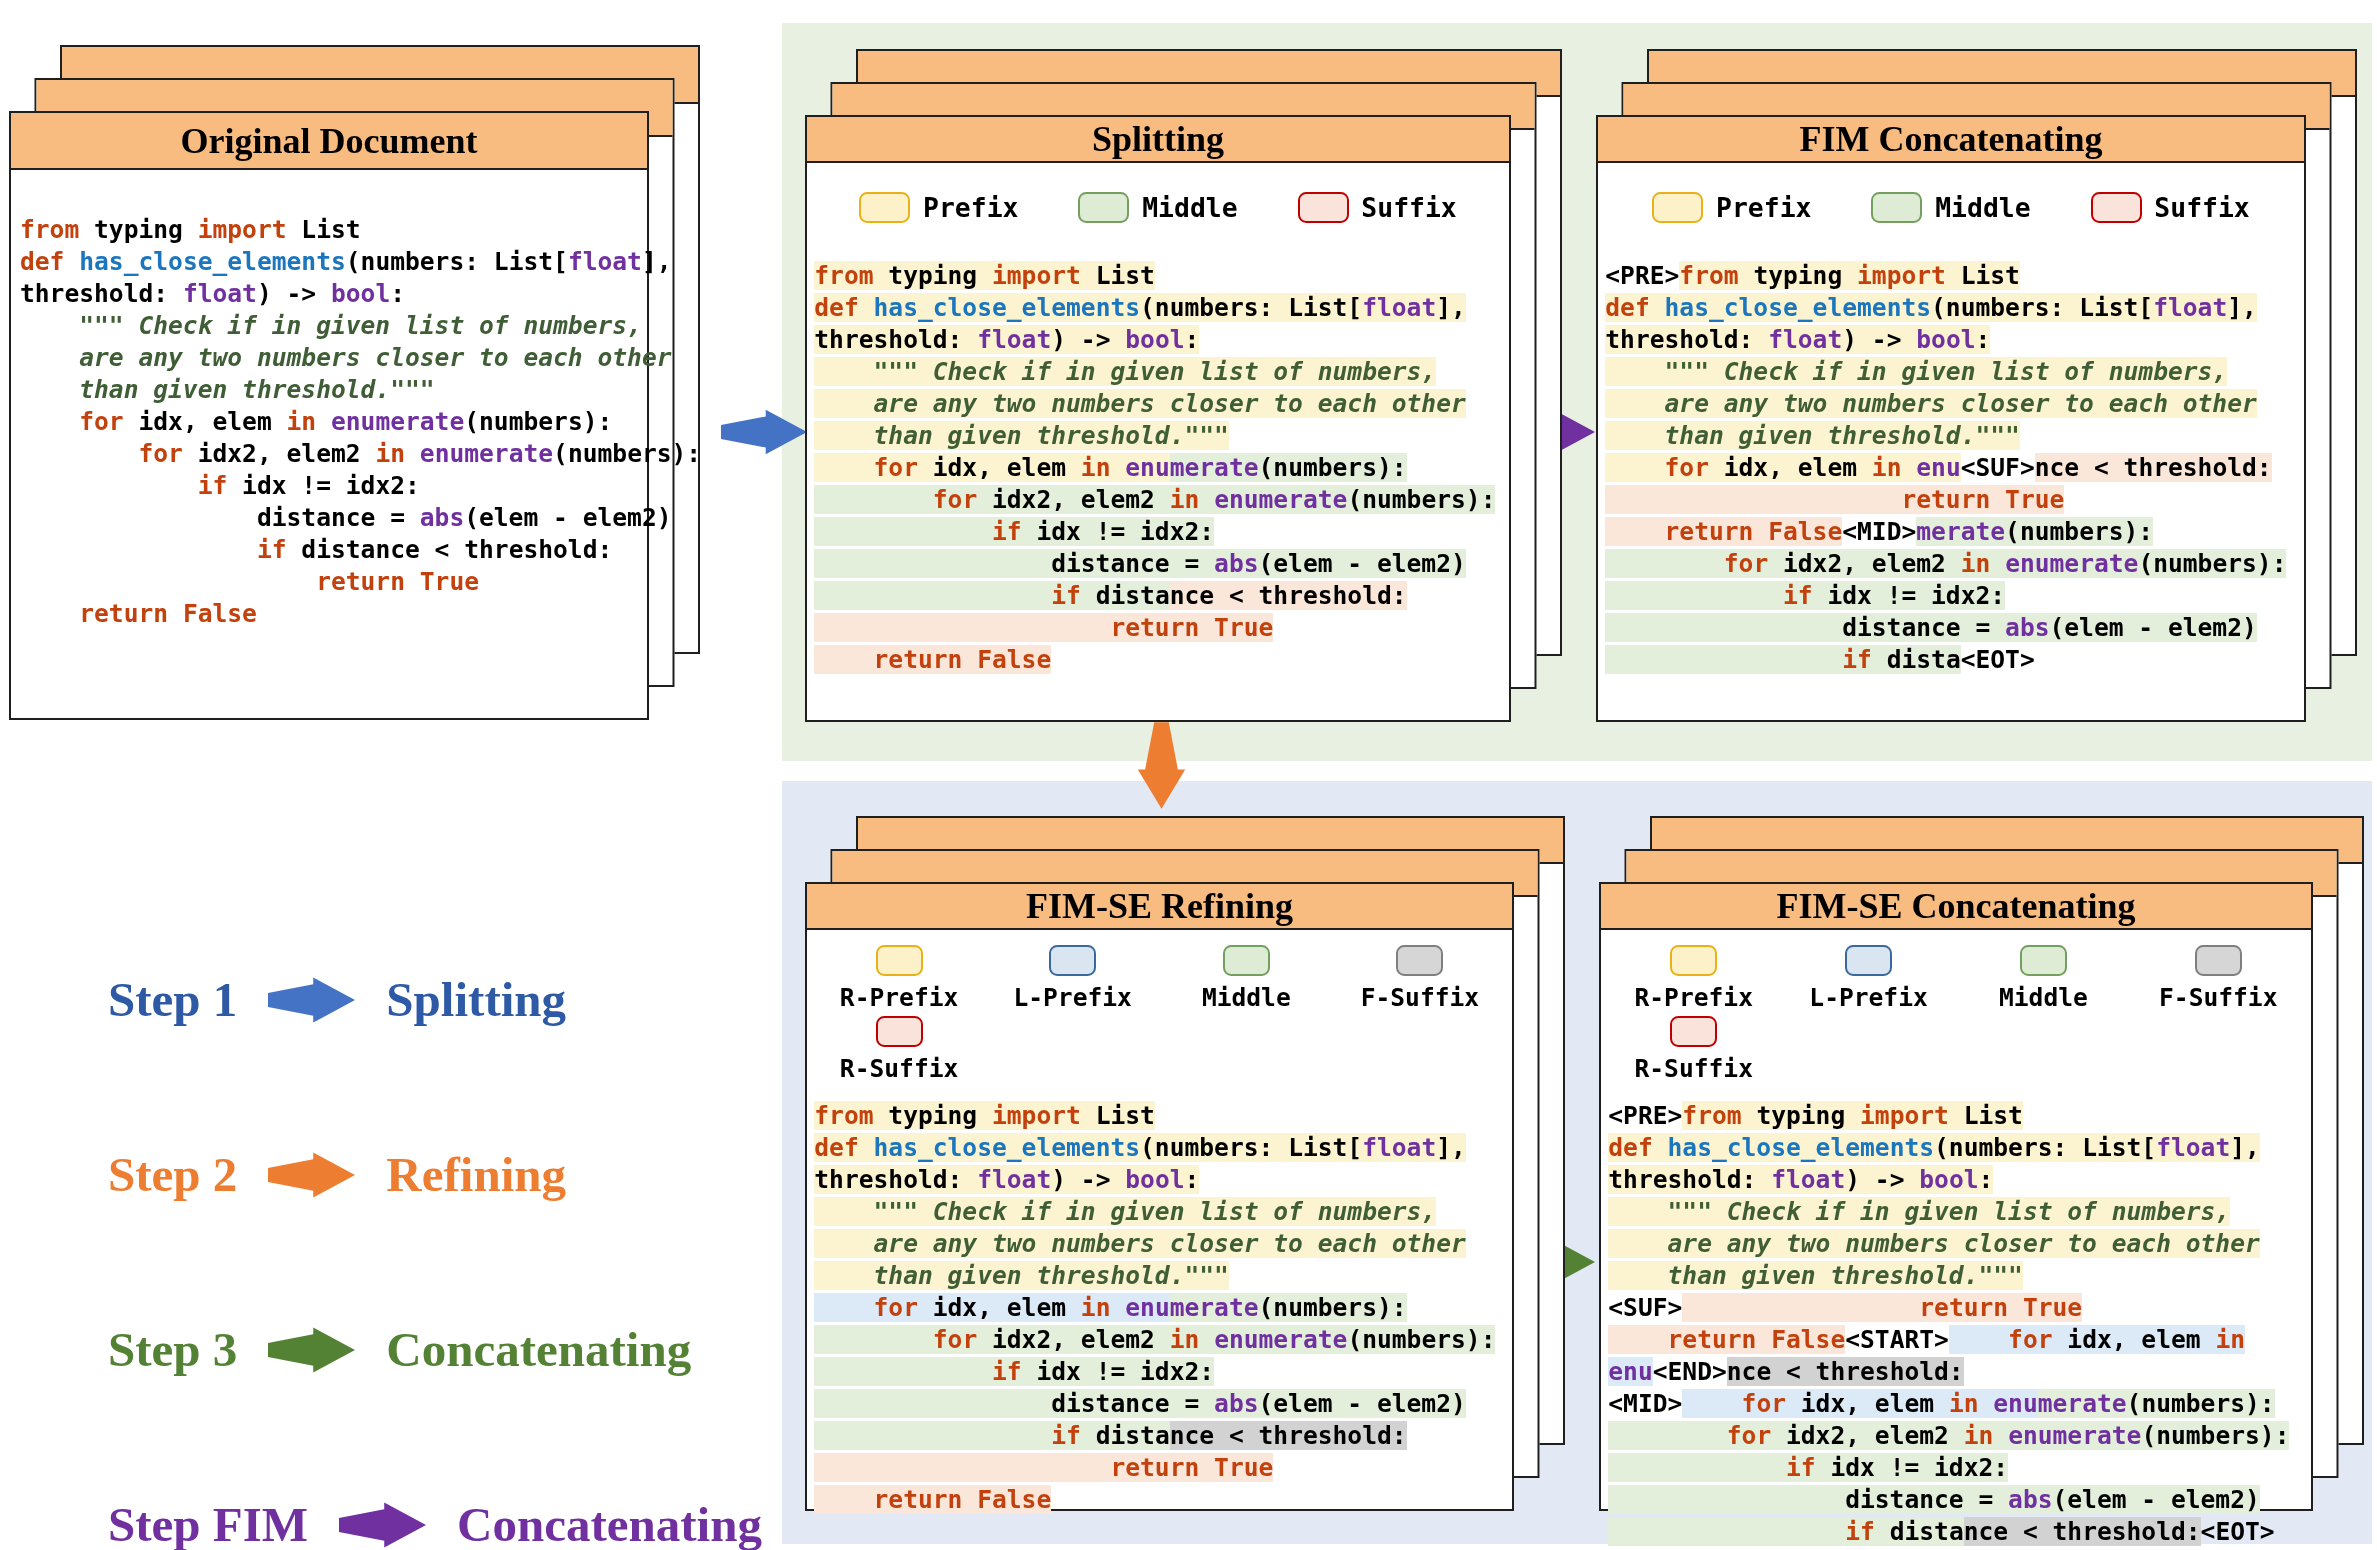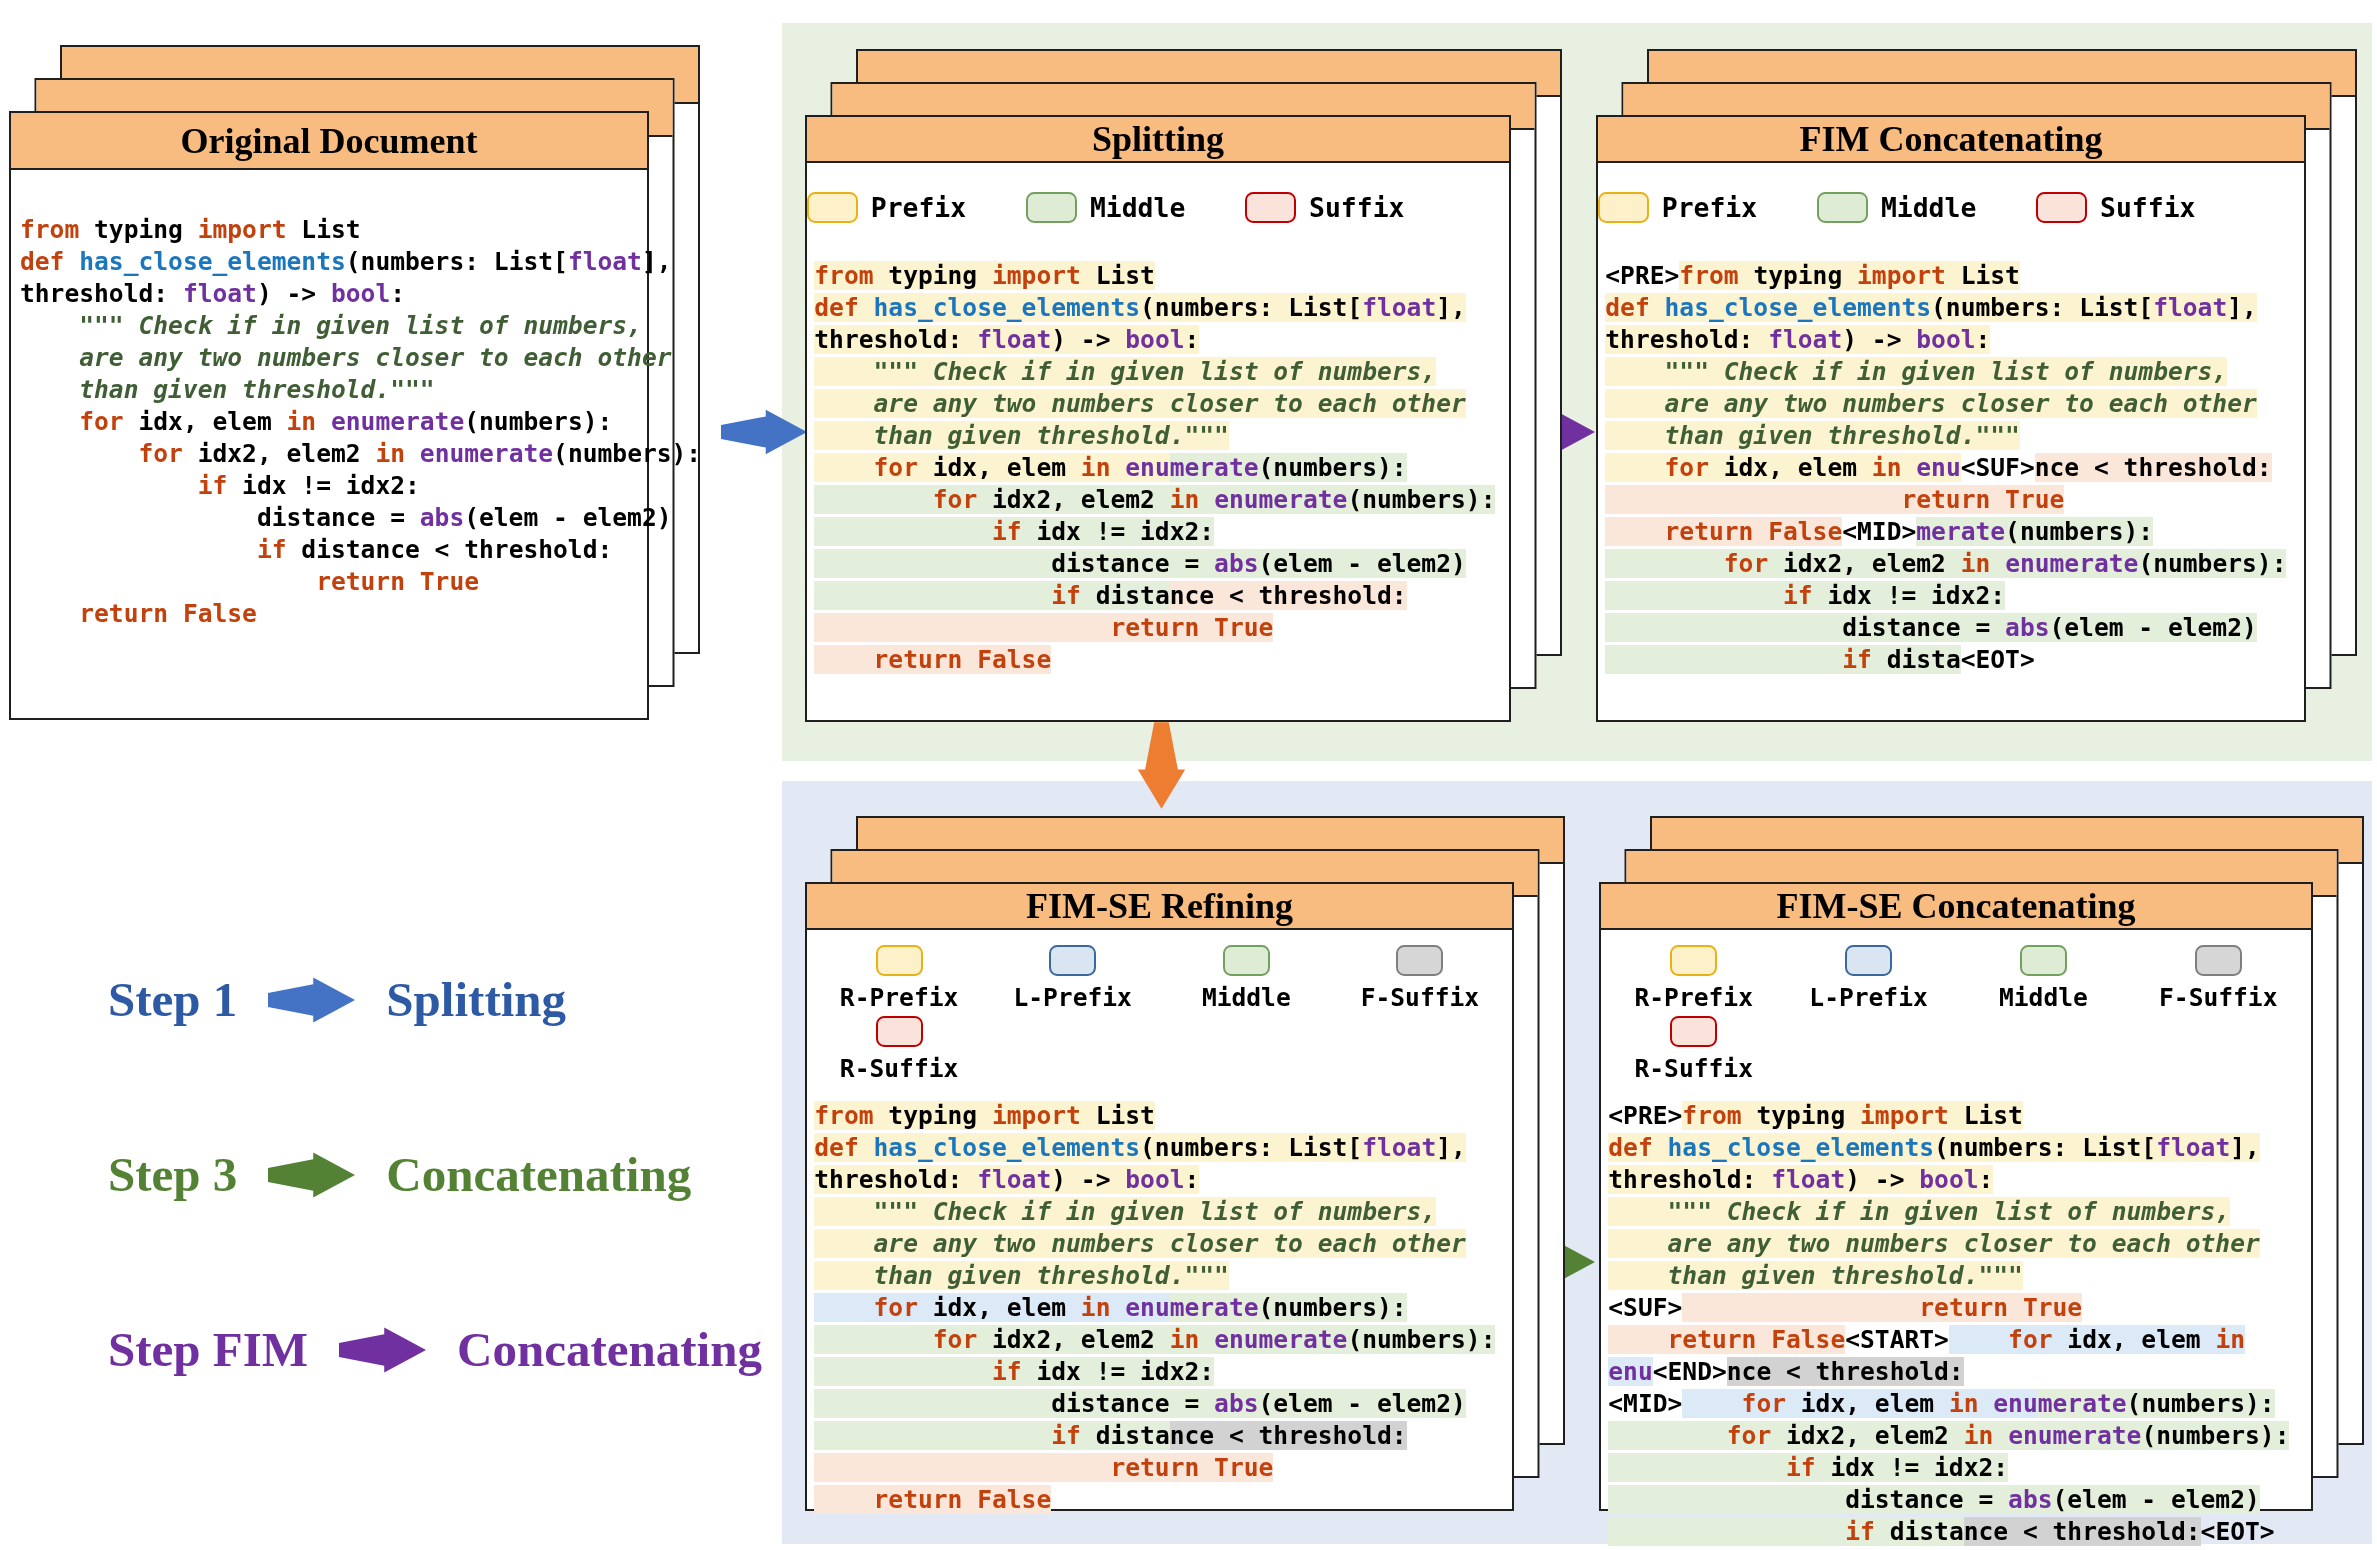--- a/index.html
+++ b/index.html
@@ -12,21 +12,21 @@
   .stack{position:absolute}
   .page{position:absolute;left:0;top:0;width:100%;height:100%;background:#ffffff;
         border:2.3px solid #1F1F1F;box-sizing:border-box}
   .b1{transform:translate(25.5px,-33px)}
   .b2{transform:translate(51px,-66px)}
   .phead{height:var(--hh,44px);background:#F8BB80;border-bottom:2.3px solid #1F1F1F;
          display:flex;align-items:center;justify-content:center;
          font-family:"Liberation Serif",serif;font-weight:700;font-size:36px;color:#000}
   .front{z-index:3}
 
-  .legend{margin-top:25.5px;height:38px;display:flex;justify-content:flex-start;align-items:center;gap:60px}
+  .legend{margin-top:25.5px;height:38px;display:flex;justify-content:center;align-items:center;gap:60px}
   .lg-item{display:flex;align-items:center;gap:12.8px}
   .chip{width:51px;height:31px;border-radius:8.2px;border:2.7px solid;display:inline-block;box-sizing:border-box}
   .chip-y{background:#FCF1C9;border-color:#E7B117}
   .chip-g{background:#DFECD5;border-color:#74A05F}
   .chip-s{background:#FAE3DA;border-color:#C00000}
   .chip-b{background:#D9E5F1;border-color:#39699E}
   .chip-x{background:#D6D6D6;border-color:#7F7F7F}
   .lg-label{font-family:"DejaVu Sans Mono",monospace;font-weight:700;font-size:26.4px;color:#000}
 
   .legend5{display:grid;grid-template-columns:repeat(4,1fr);height:auto;gap:4px;margin-top:14.6px;padding:0 7.3px}
@@ -296,20 +296,27 @@
 </div>
 
 <div class="steps">
   <div class="step-row" style="color: rgb(46, 90, 165);">
     <span>Step 1</span>
     <svg class="step-arrow" width="87" height="58" viewBox="0 0 100 56">
         <polygon points="0,20 52,10 52,2 100,28 52,54 52,46 0,36" fill="#4472C4"></polygon>
       </svg>
     <span>Splitting</span>
   </div>
+  <div class="step-row" style="color: rgb(237, 125, 49);">
+    <span>Step 2</span>
+    <svg class="step-arrow" width="87" height="58" viewBox="0 0 100 56">
+        <polygon points="0,20 52,10 52,2 100,28 52,54 52,46 0,36" fill="#ED7D31"></polygon>
+      </svg>
+    <span>Refining</span>
+  </div>
   <div class="step-row" style="color: rgb(84, 130, 53);">
     <span>Step 3</span>
     <svg class="step-arrow" width="87" height="58" viewBox="0 0 100 56">
         <polygon points="0,20 52,10 52,2 100,28 52,54 52,46 0,36" fill="#548235"></polygon>
       </svg>
     <span>Concatenating</span>
   </div>
   <div class="step-row" style="color: rgb(112, 48, 160);">
     <span>Step FIM</span>
     <svg class="step-arrow" width="87" height="58" viewBox="0 0 100 56">

